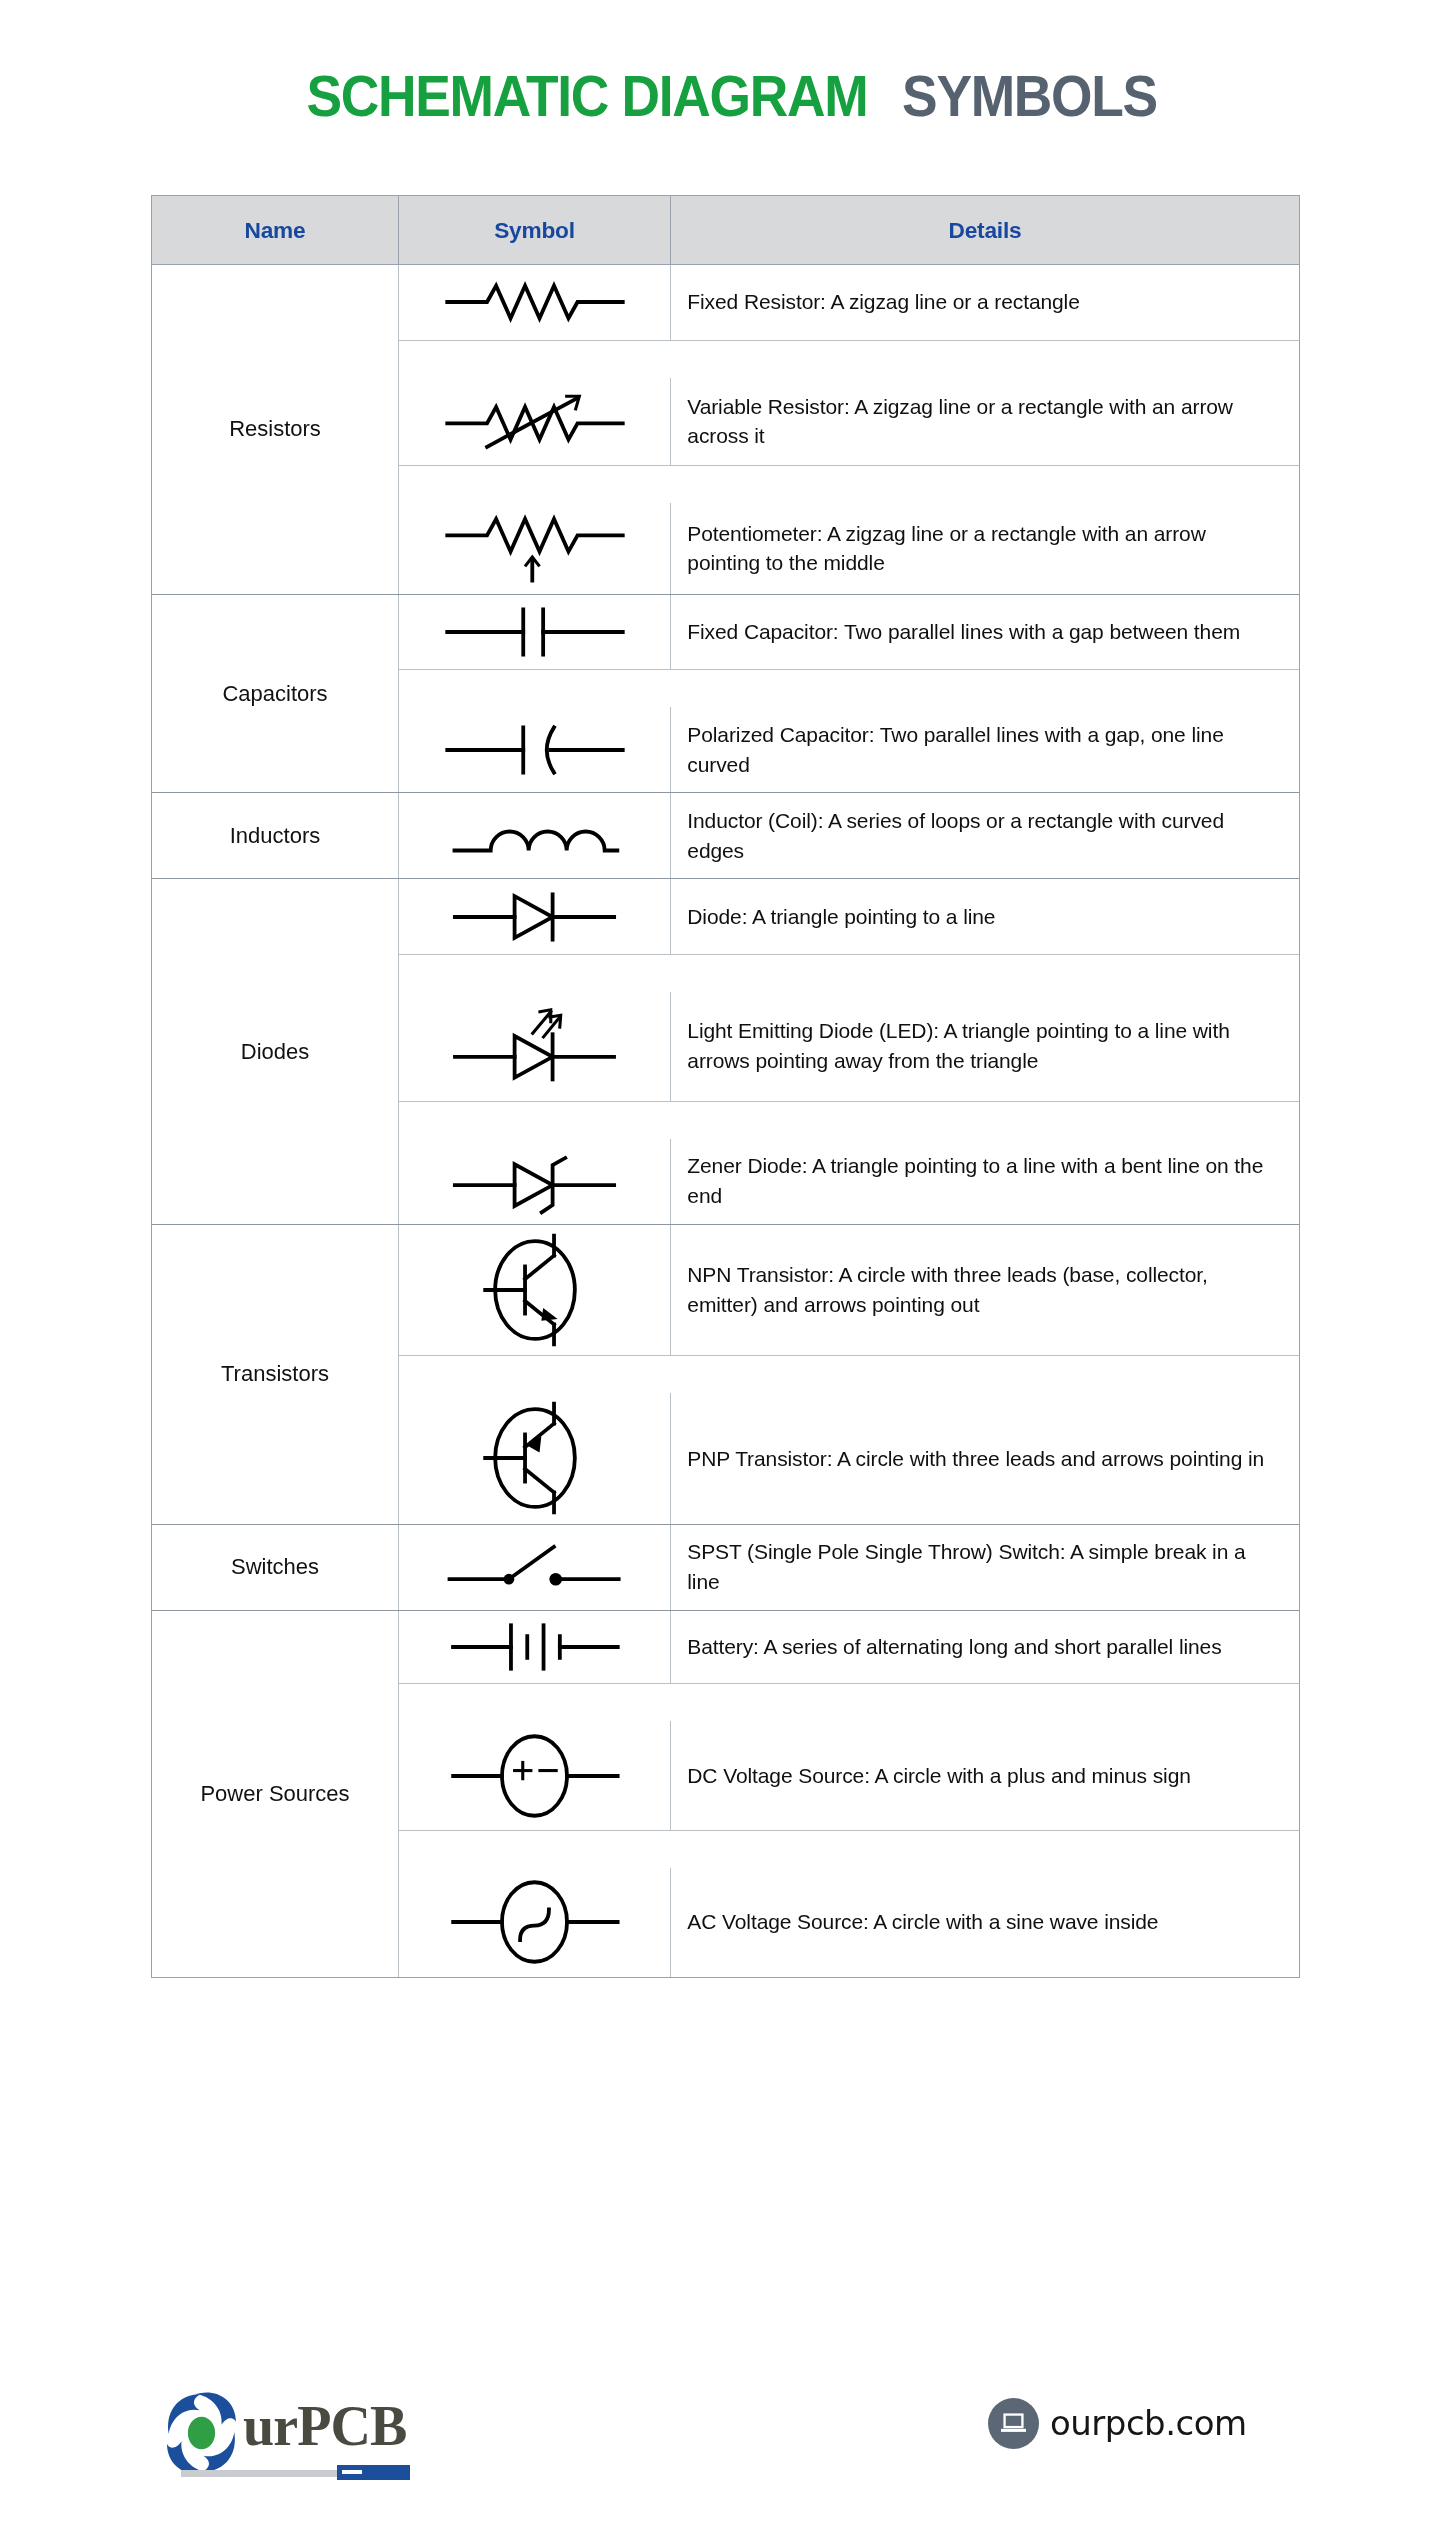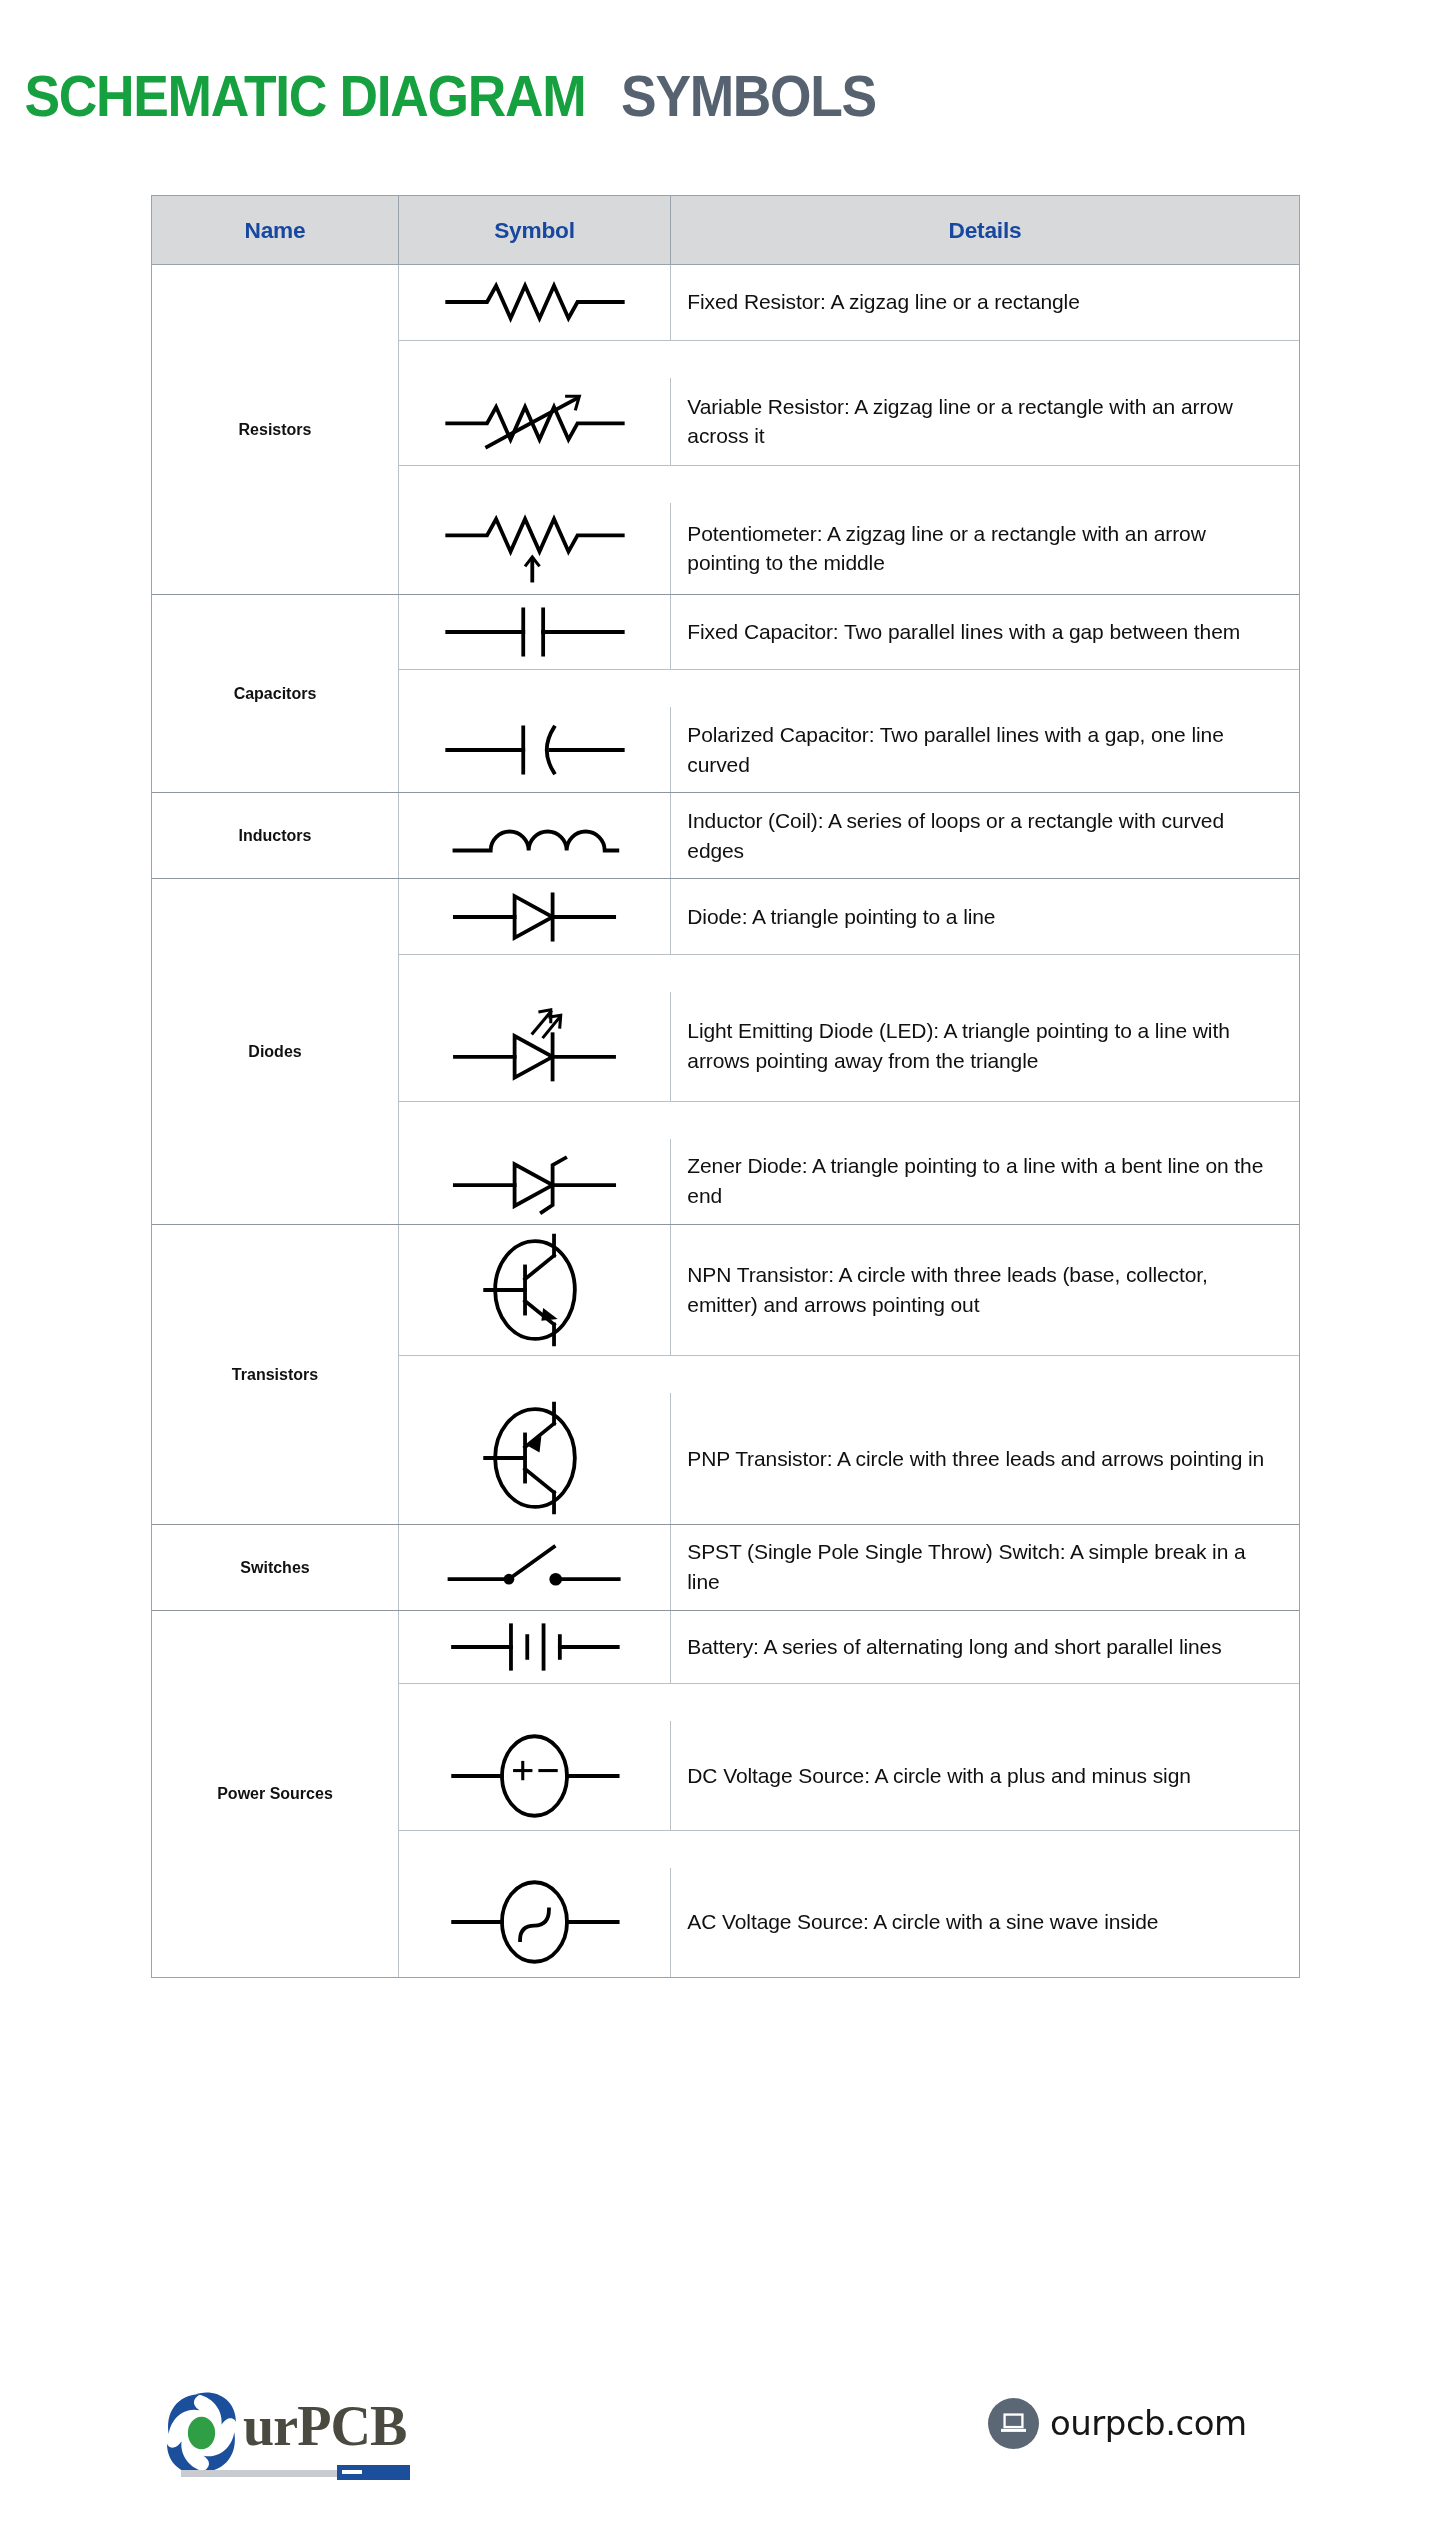--- a/index.html
+++ b/index.html
@@ -16,20 +16,21 @@
     background: #ffffff;
     overflow: hidden;
   }
 
   
   .title-wrap {
     position: absolute;
     left: 0;
     top: 62px;
     width: 1450px;
+    text-align: center;
     white-space: nowrap;
   }
   .title-word {
     font-family: "Liberation Sans", sans-serif;
     font-size: 58px;
     font-weight: bold;
     letter-spacing: -1.4px;
     transform: scaleX(0.92);
     display: inline-block;
     vertical-align: baseline;
@@ -73,22 +74,22 @@
   .section:last-child { border-bottom: none; }
 
   .name-cell {
     width: 247px;
     flex: 0 0 247px;
     border-right: 0.9px solid #b9c0c6;
     display: flex;
     align-items: center;
     justify-content: center;
     text-align: center;
-    font-size: 16px;
-    font-weight: bold;
+    font-size: 22px;
+    font-weight: normal;
     color: #111111;
     line-height: 1.45;
     padding: 3.6px;
   }
   .rows { flex: 1 1 auto; display: flex; flex-direction: column; gap: 37px; }
   .row {
     display: flex;
     border-bottom: 0.9px solid #b9c0c6;
     min-height: 69px;
   }

